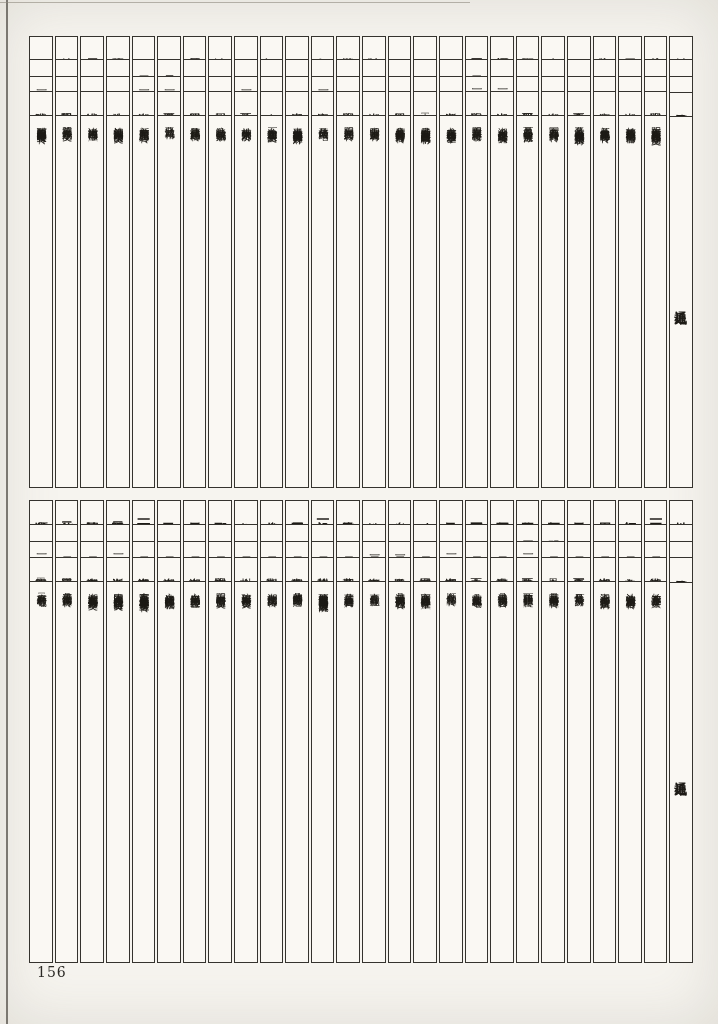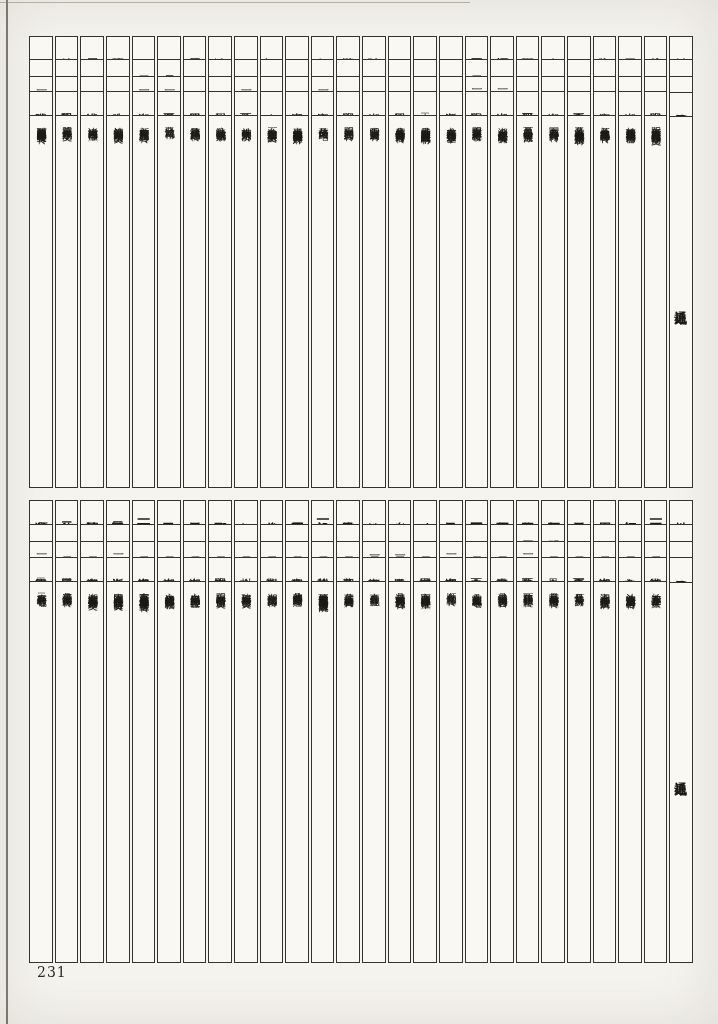--- a/index.html
+++ b/index.html
@@ -948,14 +948,14 @@
         </div>
         <div class="cell row-origin">
           <div class="vtext">云南昆明</div>
         </div>
         <div class="cell row-address">
           <div class="vtext">云南府铁局巷廿七号</div>
         </div>
       </div>
     </div>
 
-  <div class="page-number">231</div>
+  <div class="page-number">156</div>
 </div>
 
 </body></html>

